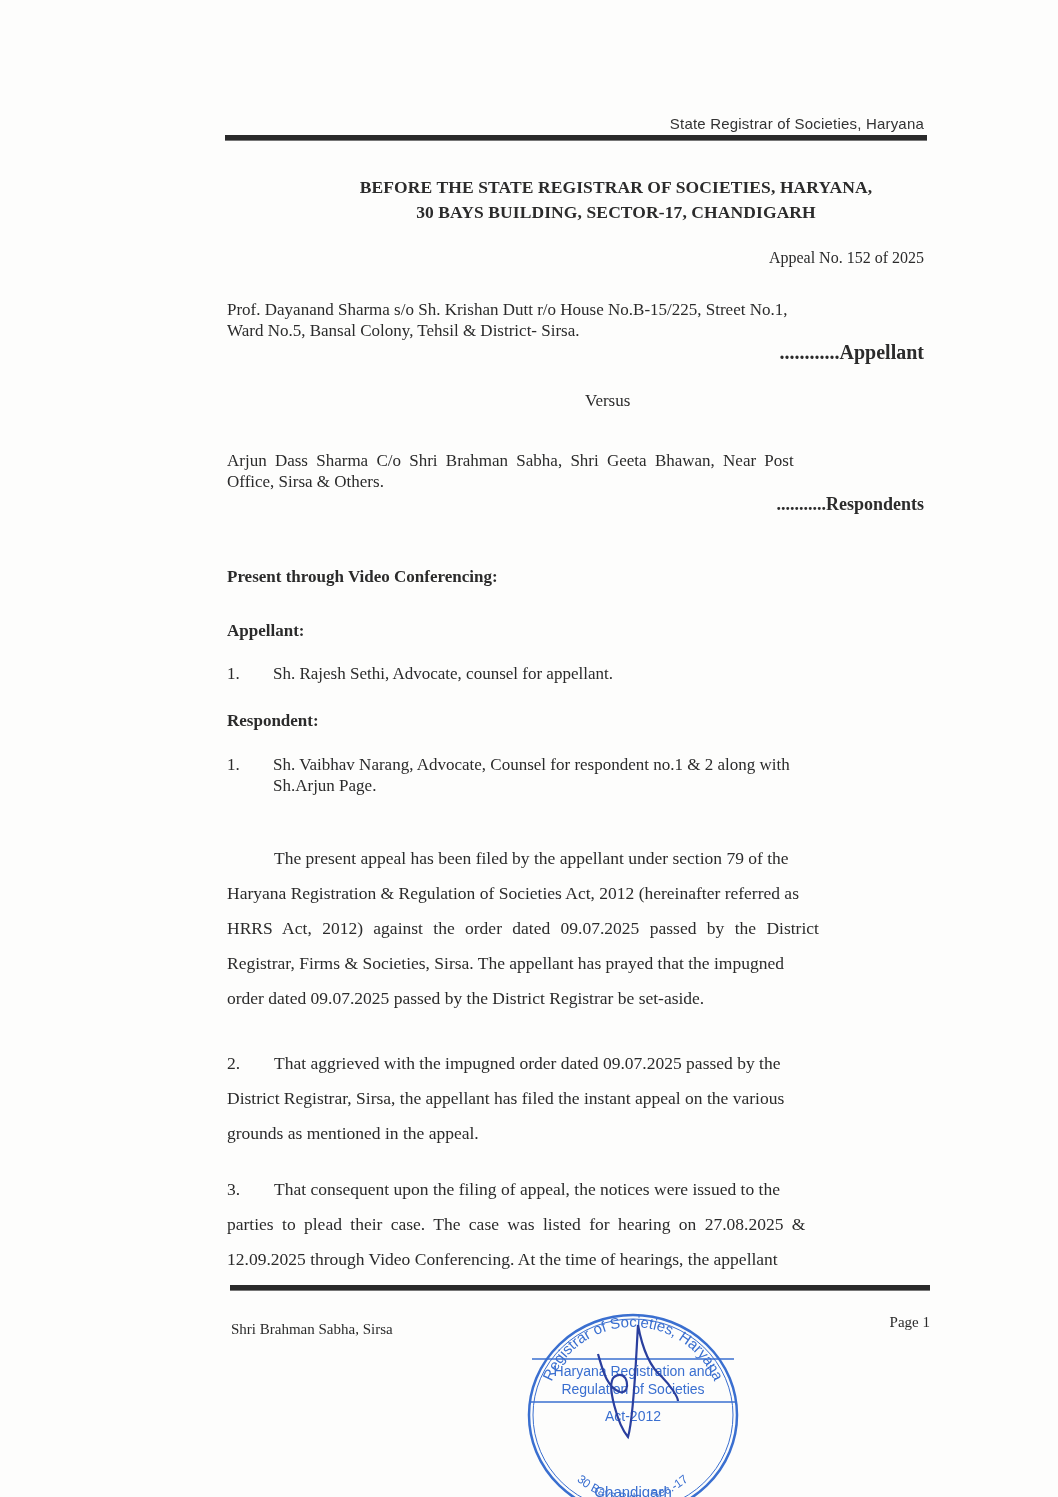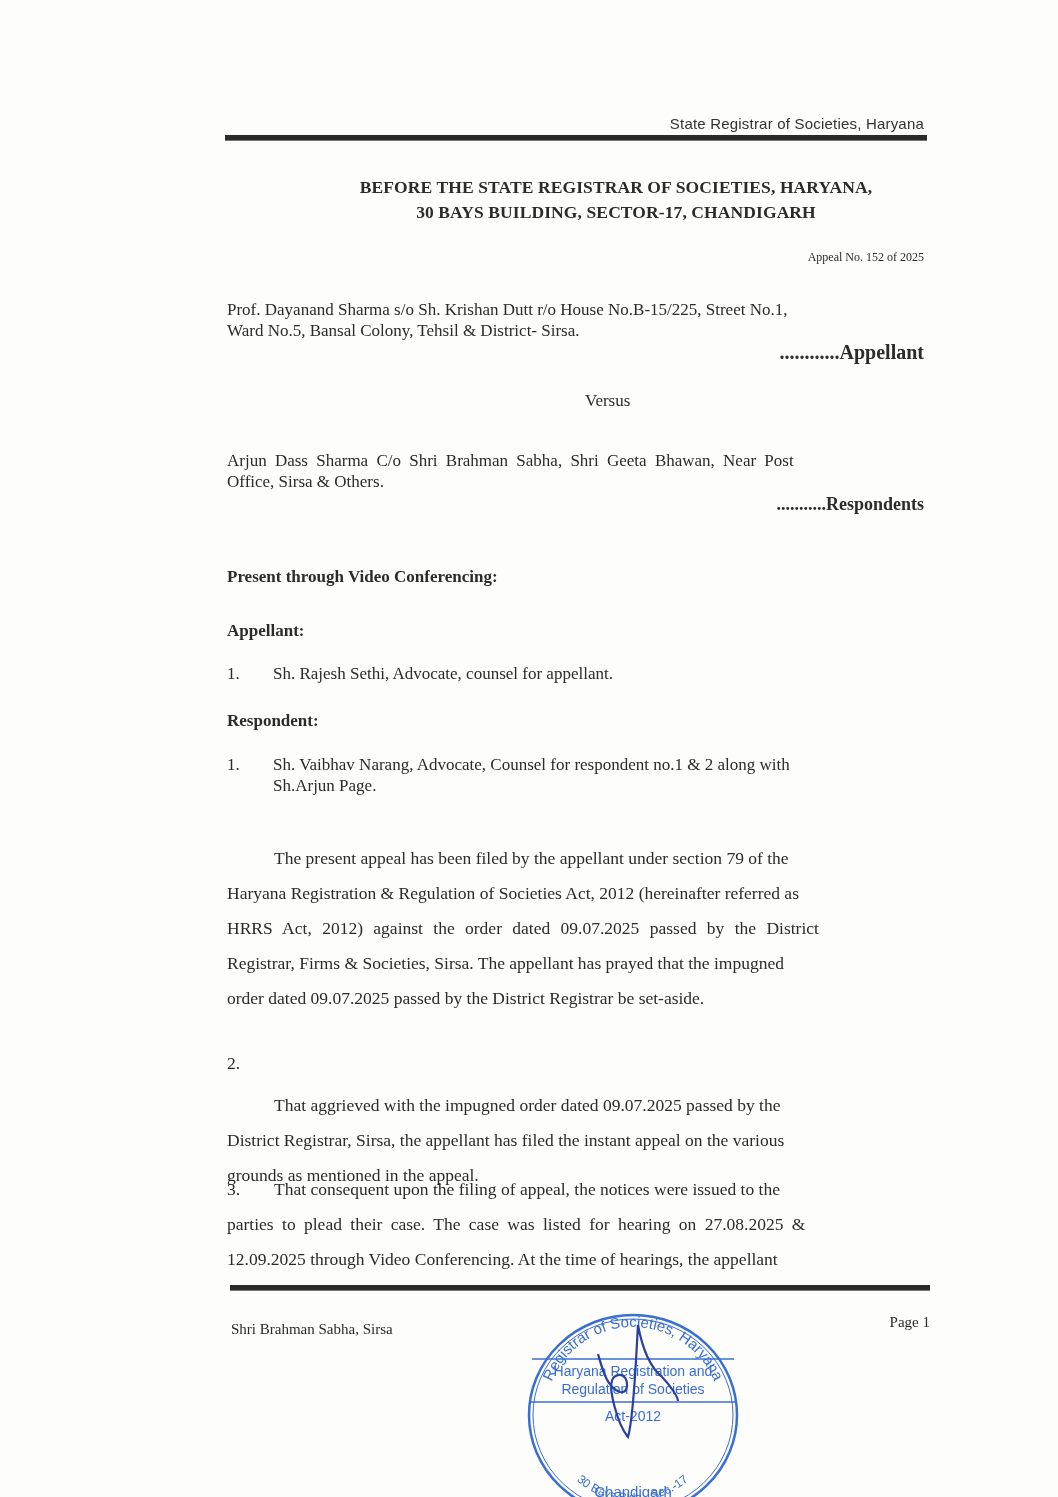--- a/index.html
+++ b/index.html
@@ -37,21 +37,21 @@
 <div class="page">
 
   <div class="hdr-text">State Registrar of Societies, Haryana</div>
   <div class="rule top"></div>
 
   <div class="title">
     <div>BEFORE THE STATE REGISTRAR OF SOCIETIES, HARYANA,</div>
     <div>30 BAYS BUILDING, SECTOR-17, CHANDIGARH</div>
   </div>
 
-  <div class="t right" style="top:235px; font-size:12px;margin-left:13px;">Appeal No. 152 of 2025</div>
+  <div class="t right" style="top:235px; font-size:16px;margin-left:13px;">Appeal No. 152 of 2025</div>
 
   <div class="t block" style="top:287px;">
     <div>Prof. Dayanand Sharma s/o Sh. Krishan Dutt r/o House No.B-15/225, Street No.1,</div>
     <div>Ward No.5, Bansal Colony, Tehsil &amp; District- Sirsa.</div>
   </div>
   <div class="t right bold" style="top:330px; font-size:20px;">............Appellant</div>
 
   <div class="t" style="top:378px; left:585px;">Versus</div>
 
   <div class="t block" style="top:438px;">
@@ -81,21 +81,21 @@
     <div class="just" style="padding-left:47px;">The present appeal has been filed by the appellant under section 79 of the</div>
     <div class="just">Haryana Registration &amp; Regulation of Societies Act, 2012 (hereinafter referred as</div>
     <div class="just" style="word-spacing:6px;">HRRS Act, 2012) against the order dated 09.07.2025 passed by the District</div>
     <div class="just">Registrar, Firms &amp; Societies, Sirsa. The appellant has prayed that the impugned</div>
     <div>order dated 09.07.2025 passed by the District Registrar be set-aside.</div>
   </div>
 
   <div class="t para" style="top:1034px; left:0; width:1058px;">
     <span class="num">2.</span>
     <div style="position:absolute; left:227px; width:697px;">
-      <div class="just" style="padding-left:47px;margin-top:42px;">That aggrieved with the impugned order dated 09.07.2025 passed by the</div>
+      <div class="just" style="padding-left:47px;">That aggrieved with the impugned order dated 09.07.2025 passed by the</div>
       <div class="just">District Registrar, Sirsa, the appellant has filed the instant appeal on the various</div>
       <div>grounds as mentioned in the appeal.</div>
     </div>
   </div>
 
   <div class="t para" style="top:1160px; left:0; width:1058px;">
     <span class="num">3.</span>
     <div style="position:absolute; left:227px; width:697px;">
       <div class="just" style="padding-left:47px;">That consequent upon the filing of appeal, the notices were issued to the</div>
       <div class="just" style="word-spacing:4px;">parties to plead their case. The case was listed for hearing on 27.08.2025 &amp;</div>

